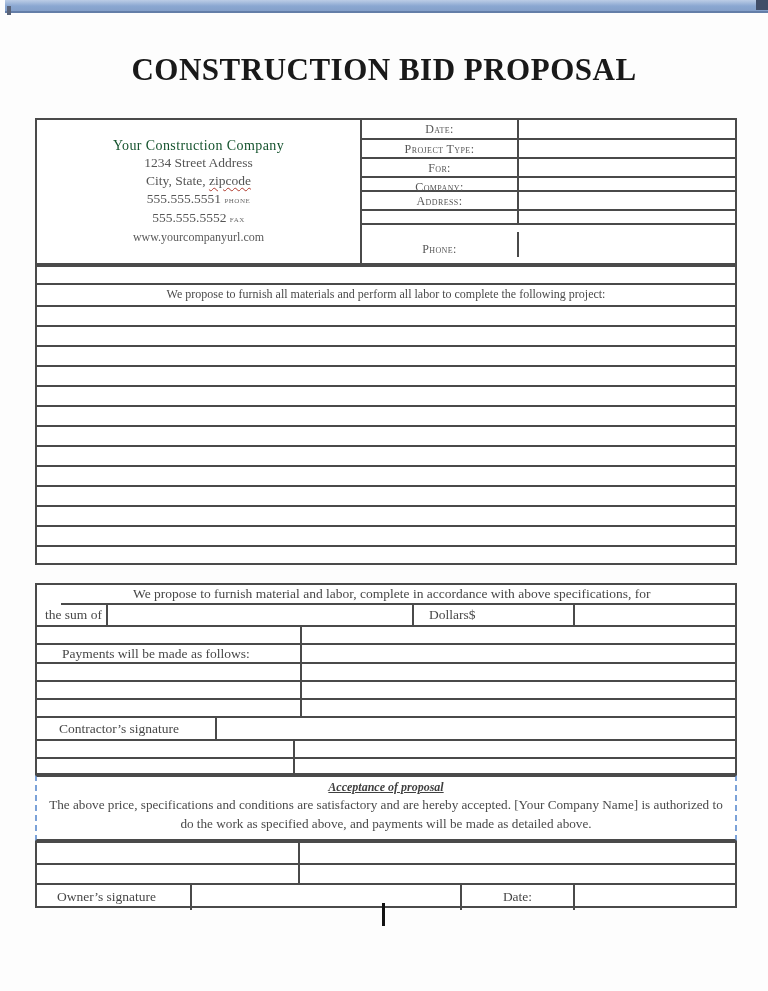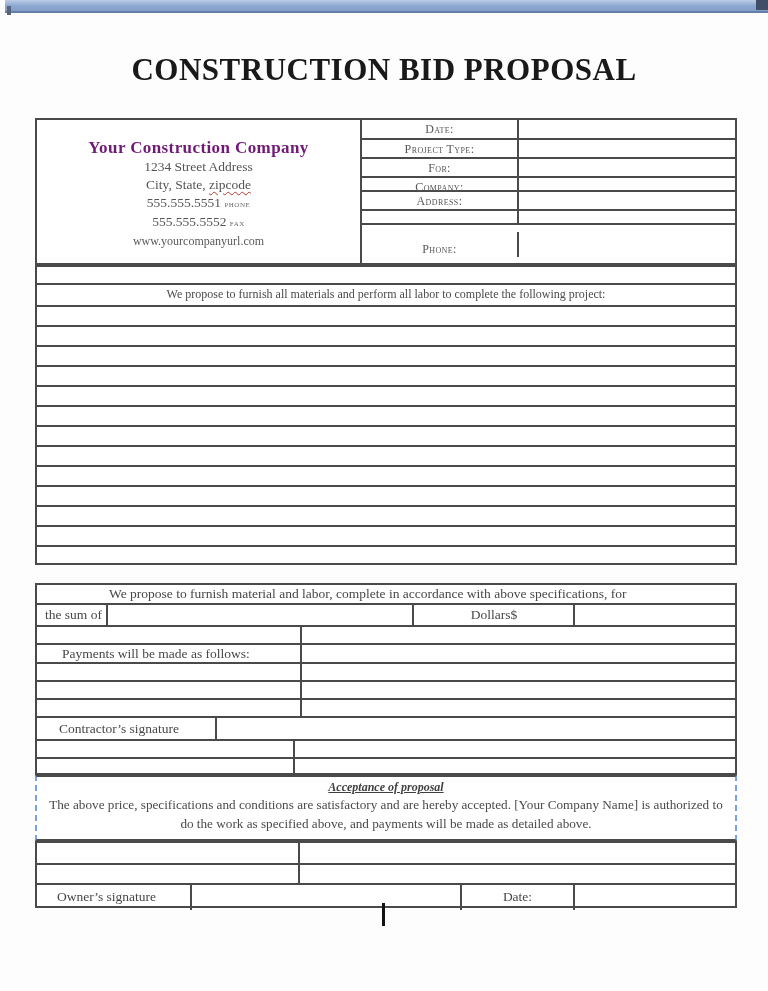--- a/index.html
+++ b/index.html
@@ -25,21 +25,21 @@
     position: absolute; left: 0; top: 52px; width: 100%;
     text-align: center; font-size: 31px; font-weight: 700;
     letter-spacing: 0.5px; color: #191919;
   }
 
   .tbl { position: absolute; border: 2px solid #4a4a4a; background: #fff; }
 
   
   .header-tbl { left: 35px; top: 118px; width: 702px; height: 147px; display: flex; }
   .company-cell { width: 325px; border-right: 2px solid #4a4a4a; text-align: center; padding-top: 18px; }
-  .company-name { font-size: 17px; font-weight: 700; color: #701a75; letter-spacing: 0.4px; }
+  .company-name { font-size: 14px; font-weight: 400; color: #14532d; letter-spacing: 0.4px; }
   .company-line { font-size: 13.5px; color: #555; line-height: 18px; }
   .zip-misspelled { text-decoration: underline wavy #b03a2e 1px; text-underline-offset: 2px; }
   .tiny-caps { font-variant: small-caps; font-size: 10px; color: #6a6a6a; letter-spacing: 0.5px; }
   .company-url { font-size: 12px; color: #5a5a5a; margin-top: 2px; }
   .fields-col { flex: 1; display: flex; flex-direction: column; }
   .field-row { display: flex; border-bottom: 2px solid #4a4a4a; }
   .field-row:last-child { border-bottom: none; flex: 1; align-items: center; }
   .h20 { height: 20px; } .h19 { height: 19px; } .h18 { height: 14px; gap: 38px; }
   .field-label {
     width: 157px; border-right: 2px solid #4a4a4a;
@@ -58,25 +58,25 @@
   }
   .spec-blank-row { height: 20px; border-bottom: 2px solid #4a4a4a; }
   .spec-blank-row:last-child { border-bottom: none; }
 
   
   .sum-tbl { left: 35px; top: 583px; width: 702px; height: 192px; }
   .row { display: flex; border-bottom: 2px solid #4a4a4a; font-size: 13.5px; }
   .row:last-child { border-bottom: none; }
   .cell { height: 100%; }
   .br { border-right: 2px solid #4a4a4a; }
-  .sum-intro { height: 20px; padding-left: 72px; padding-top: 1px; }
+  .sum-intro { height: 20px; padding-left: 72px; padding-top: 1px; margin-left: 24px; }
   .sum-row { height: 22px; }
   .sum-label-cell { width: 71px; padding-left: 8px; padding-top: 2px; }
   .sum-value-cell { width: 306px; }
-  .dollars-cell { width: 161px; display: flex; justify-content: center; padding: 2px 14px 0 15px; }
+  .dollars-cell { width: 161px; display: flex; justify-content: flex-start; padding: 2px 14px 0 15px; }
   .amount-cell { flex: 1; }
   .div265 { width: 265px; }
   .pay-row { height: 19px; }
   .pay-label { padding-left: 25px; padding-top: 1px; }
   .e18 { height: 18px; }
   .contractor-row { height: 23px; }
   .contractor-label-cell { width: 180px; padding-left: 22px; padding-top: 3px; }
   .div258 { width: 258px; }
 
   

